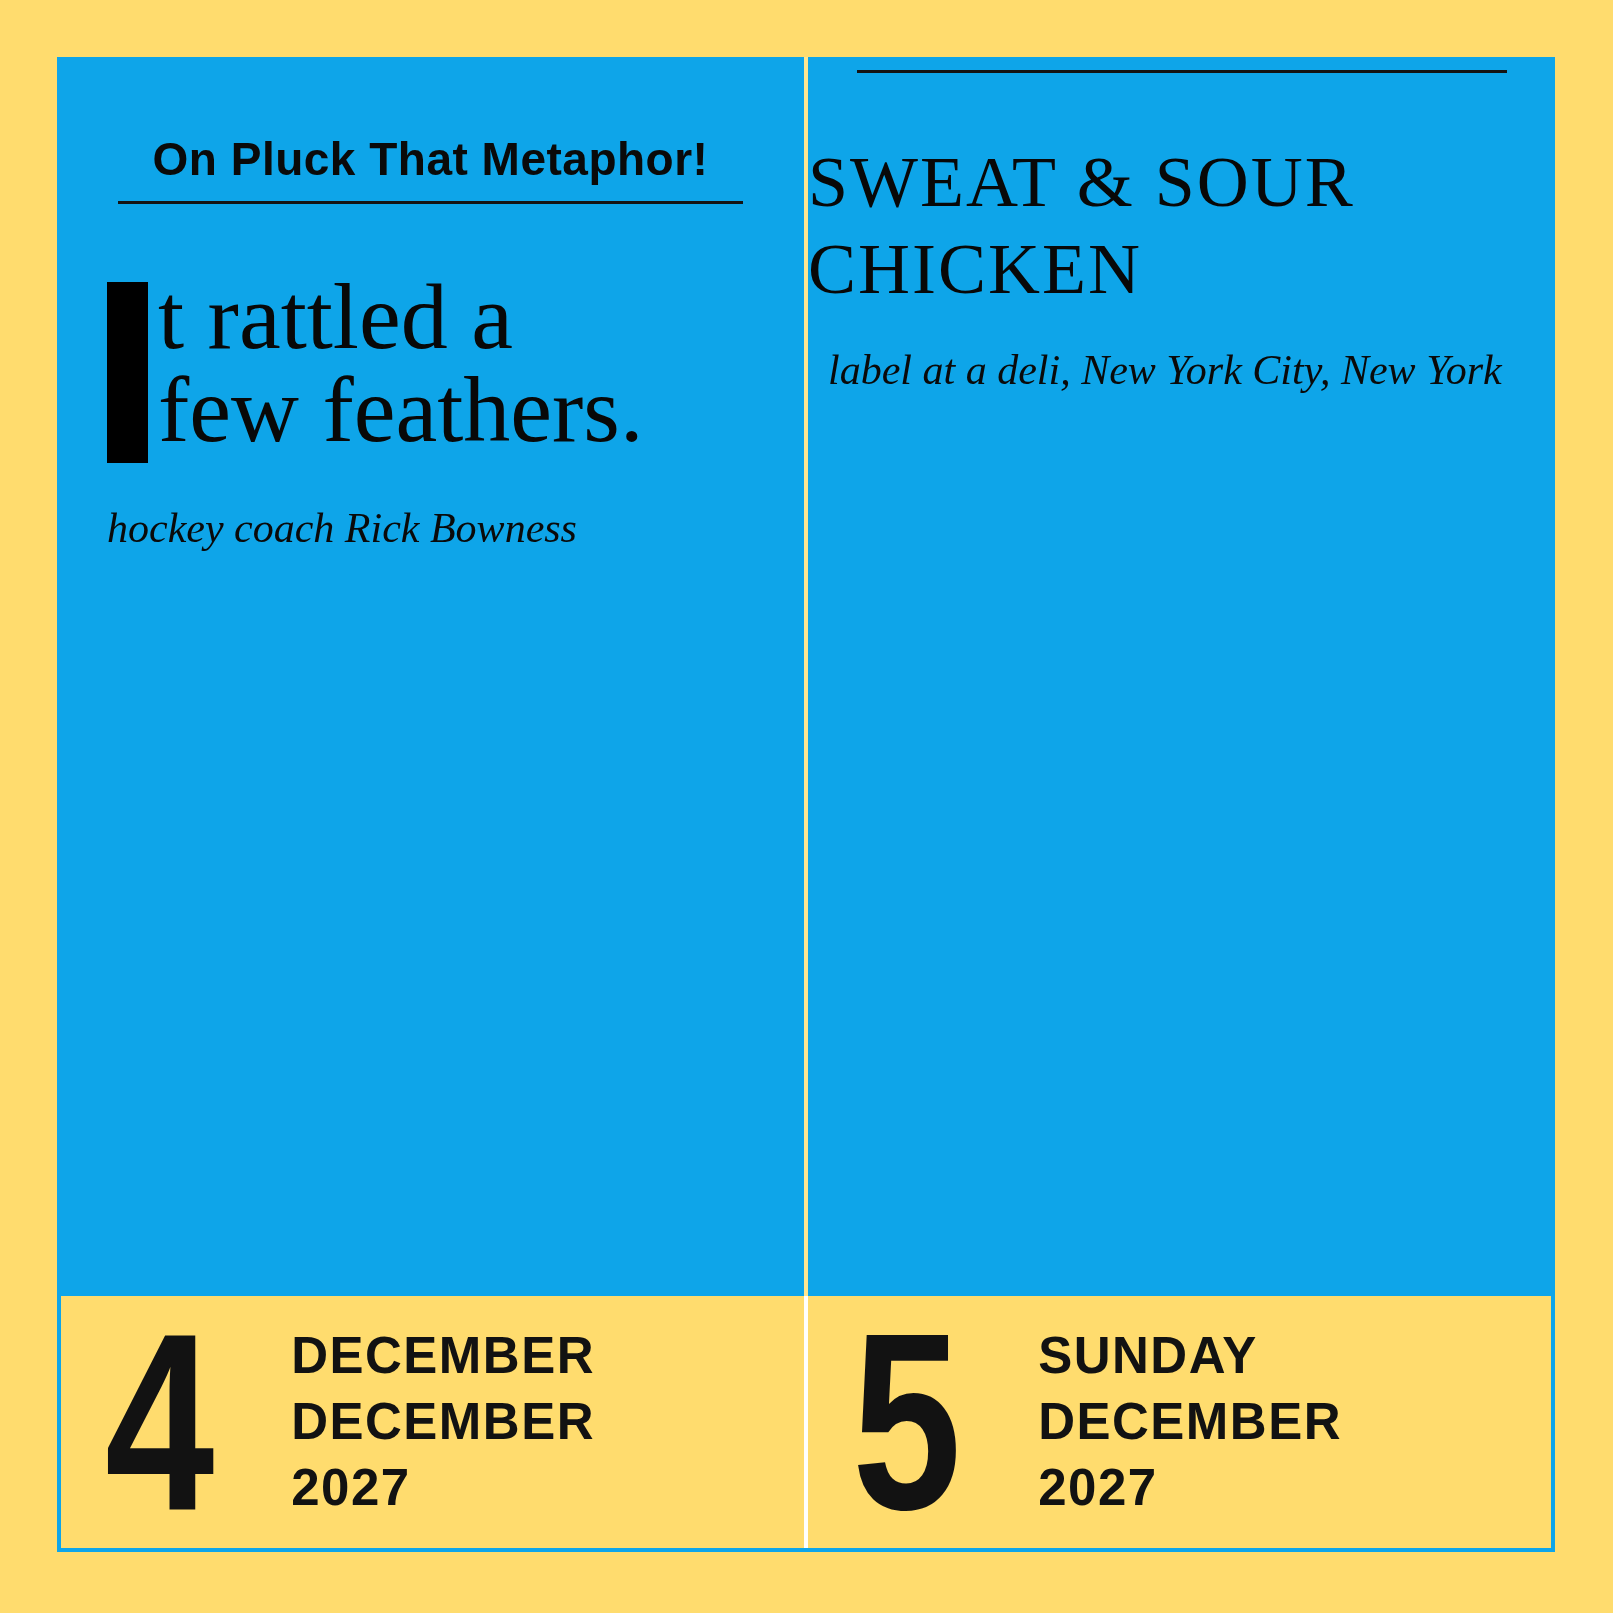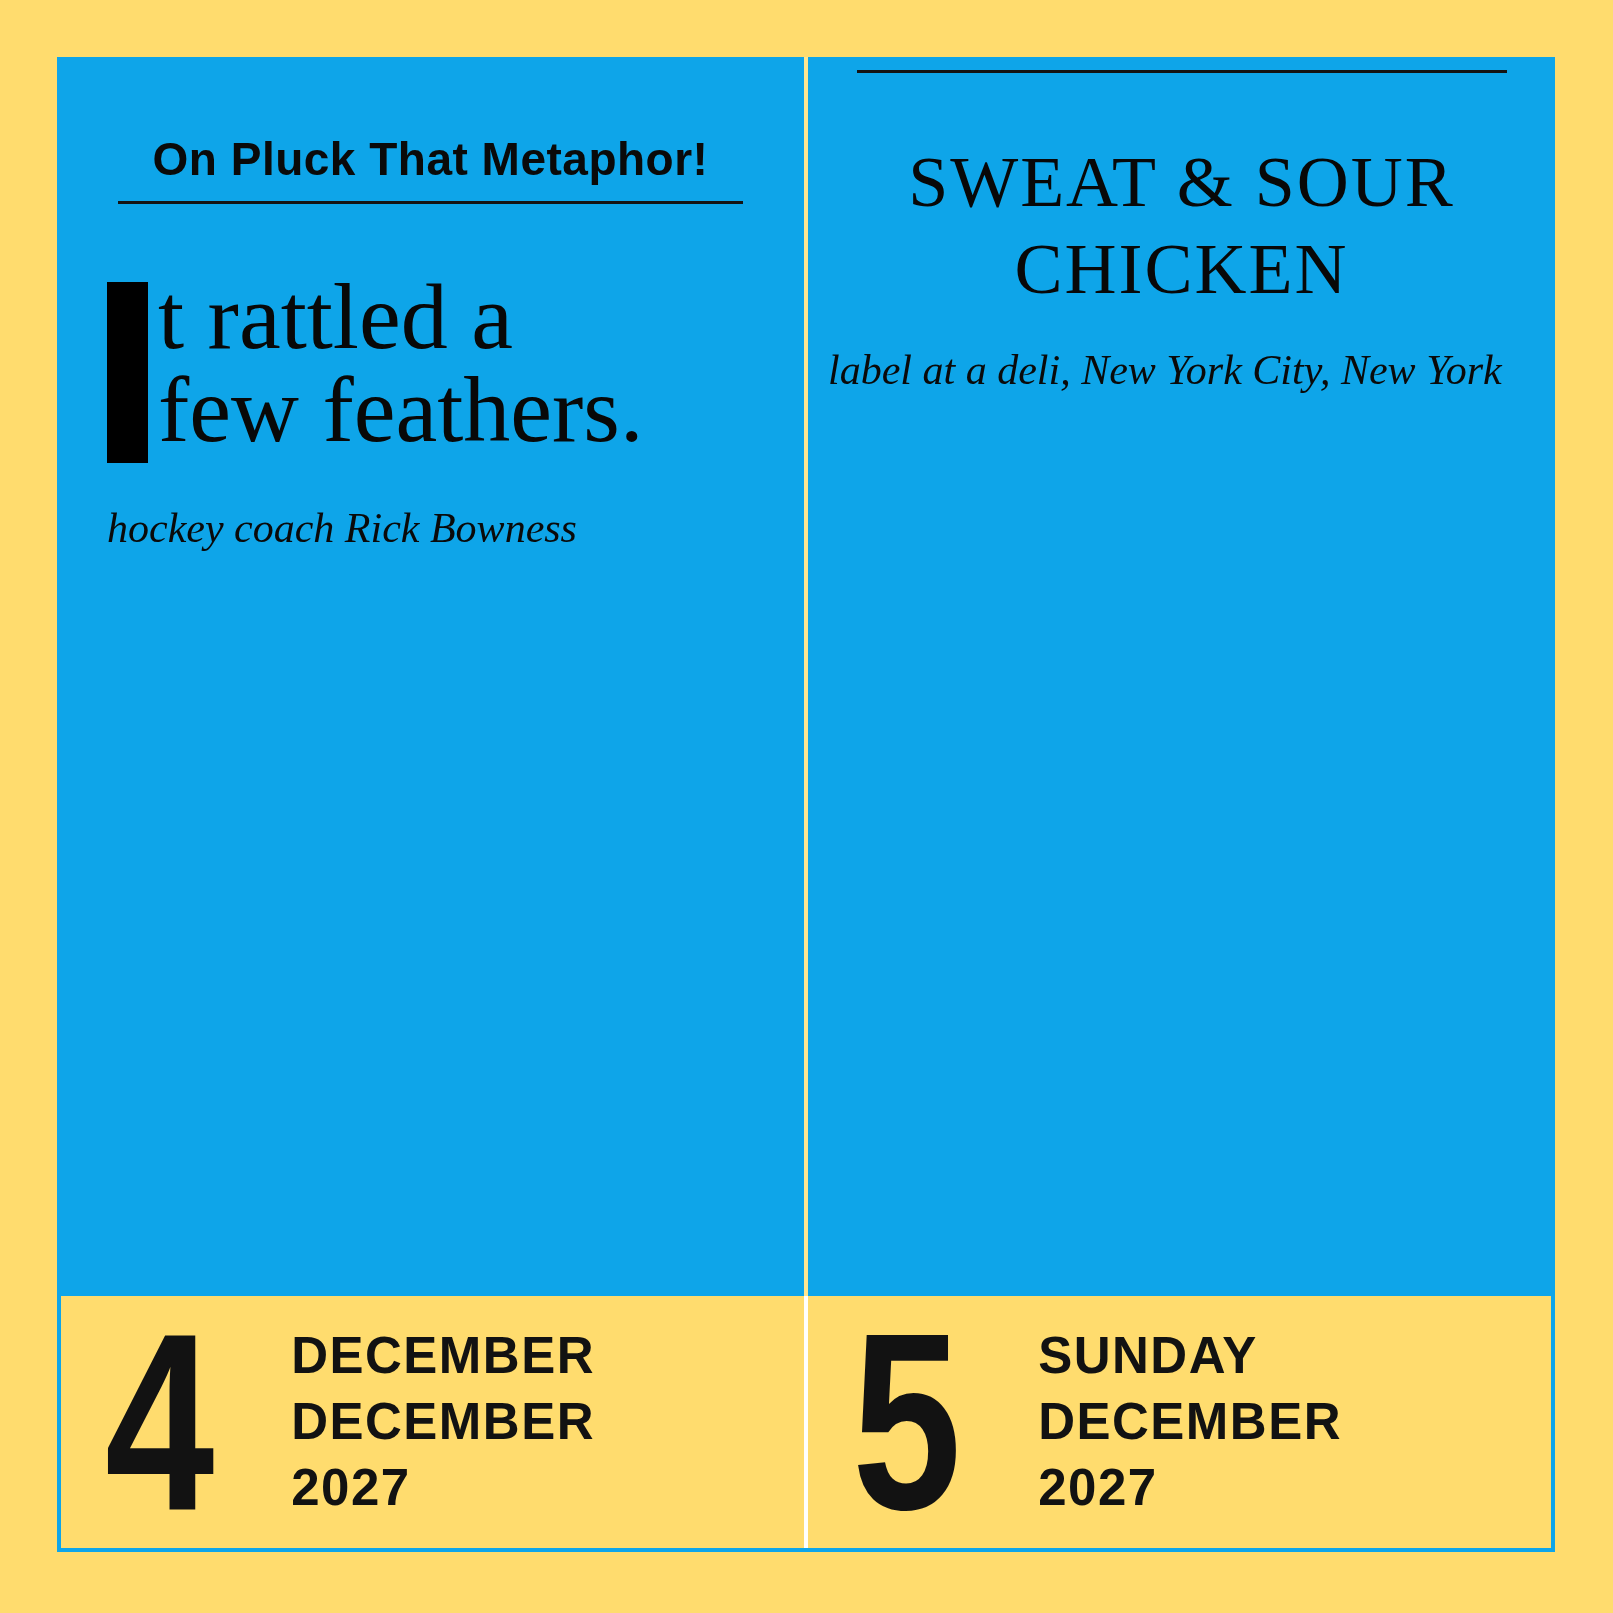--- a/index.html
+++ b/index.html
@@ -92,21 +92,21 @@
     text-align: left;
     font-style: italic;
   }
   .attribution.right-attr {
     margin: 34px 20px 0;
     text-align: left;
   }
   
   .quote-caps {
     margin-top: 66px;
-    text-align: center;
+    text-align: left;
     font-family: "Liberation Serif", serif;
     font-size: 72px;
     line-height: 87px;
     letter-spacing: 2px;
     color: #080808;
   }
   .quote-caps .qline { display: block; }
   
   .date-strip {
     position: absolute;

